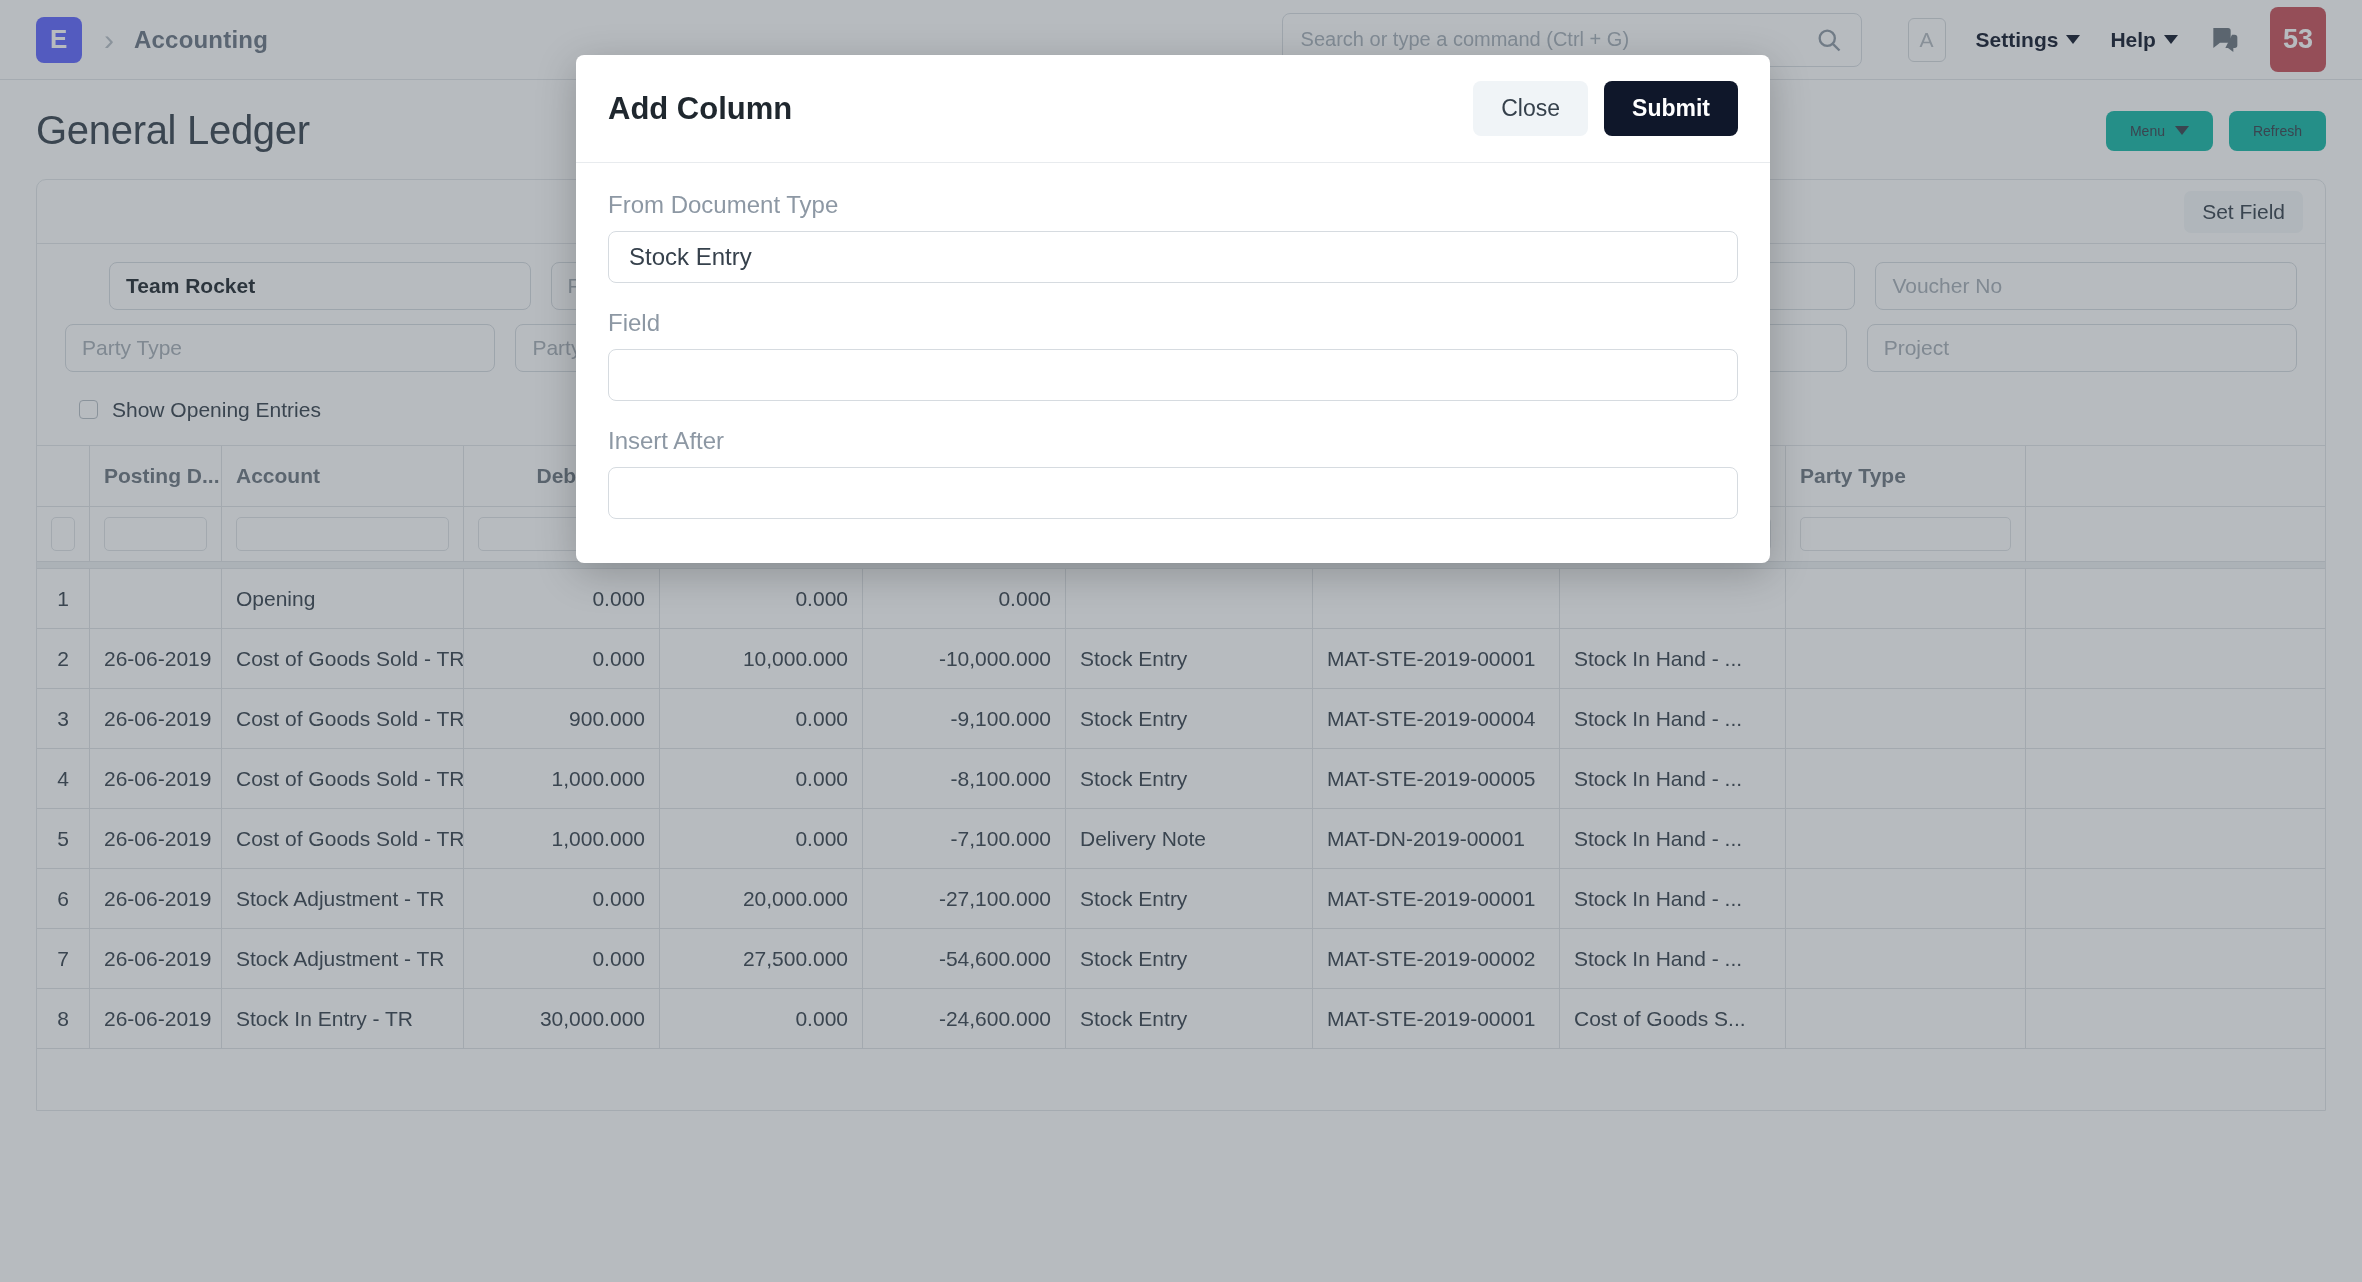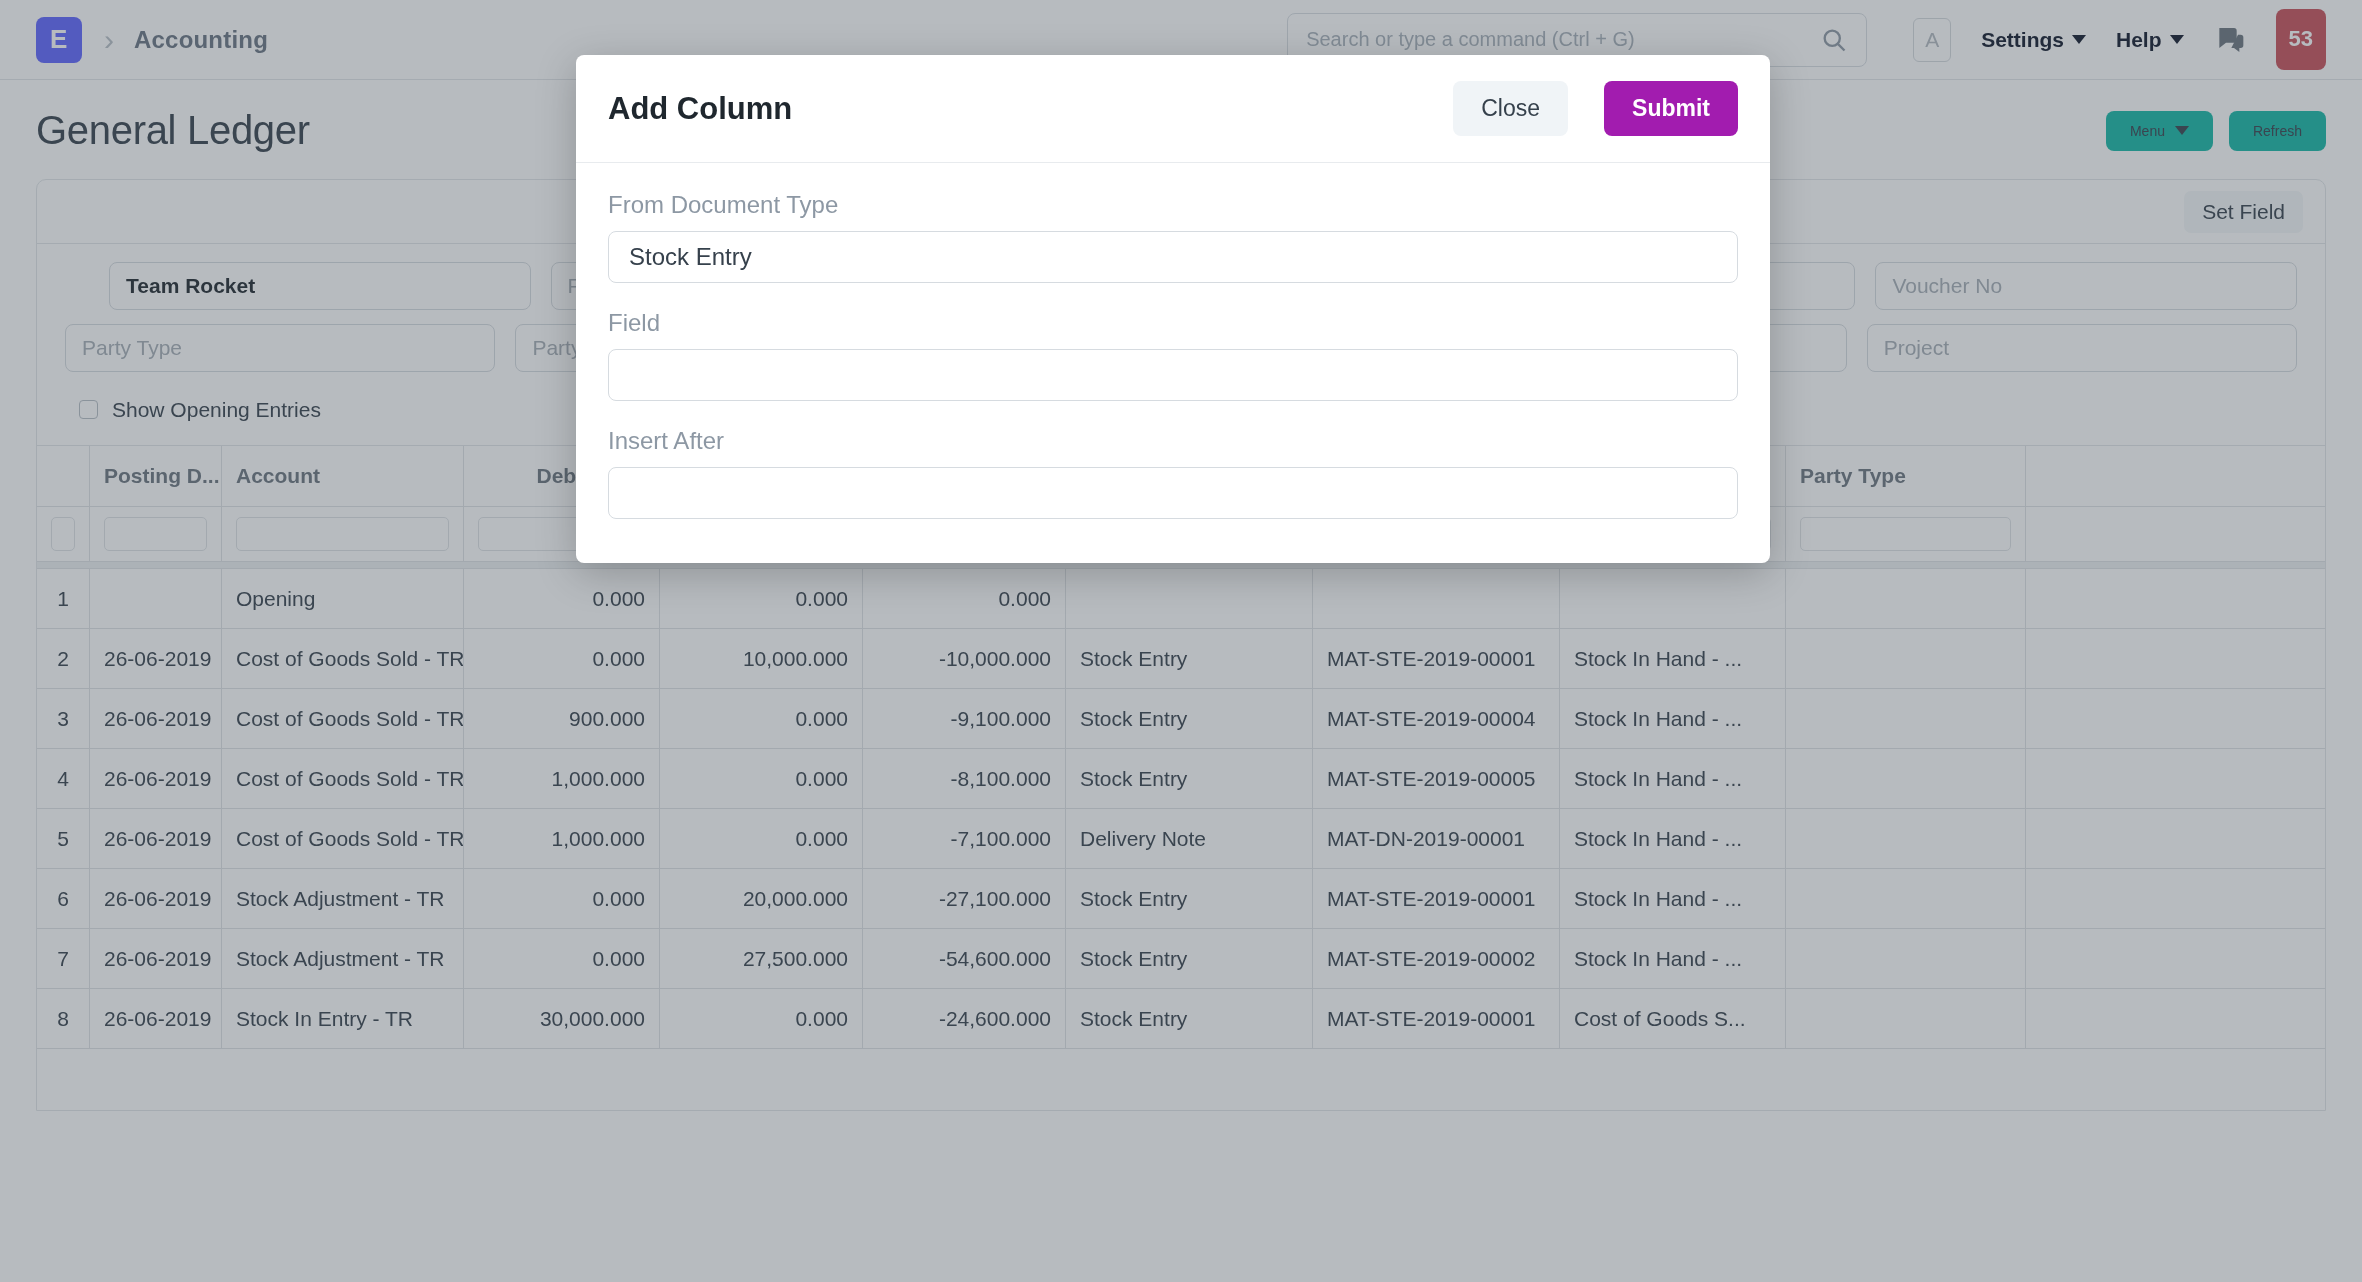--- a/index.html
+++ b/index.html
@@ -101,21 +101,21 @@
     width: 0; height: 0;
     border-left: 7px solid transparent;
     border-right: 7px solid transparent;
     border-top: 9px solid currentColor;
     display: inline-block;
   }
   .chat-icon { color: #6b757f; display: flex; }
   .badge-count {
     background: #c9505a;
     color: #fff;
-    font-size: 22px;
+    font-size: 27px;
     font-weight: bold;
     border-radius: 8px;
     padding: 18px 13px;
     line-height: 1.1;
   }
 
   
   .page-head {
     display: flex;
     align-items: center;
@@ -308,30 +308,29 @@
     background: #f0f4f7;
     border: none;
     border-radius: 8px;
     padding: 14px 28px;
     font-size: 23px;
     color: #36414c;
     font-family: "Liberation Sans", sans-serif;
     cursor: pointer;
   }
   .btn-submit {
-    background: #a21caf;
+    background: #0f172a;
     border: none;
     border-radius: 8px;
     padding: 14px 28px;
     font-size: 23px;
     color: #ffffff;
     font-weight: bold;
     font-family: "Liberation Sans", sans-serif;
     cursor: pointer;
-    margin-left: 20px;
   }
   .modal-body { padding: 28px 32px 38px 32px; }
   .form-group { margin-bottom: 26px; }
   .form-group:last-child { margin-bottom: 6px; }
   .form-label {
     font-size: 24px;
     color: #8d98a4;
     margin-bottom: 12px;
     display: block;
   }

